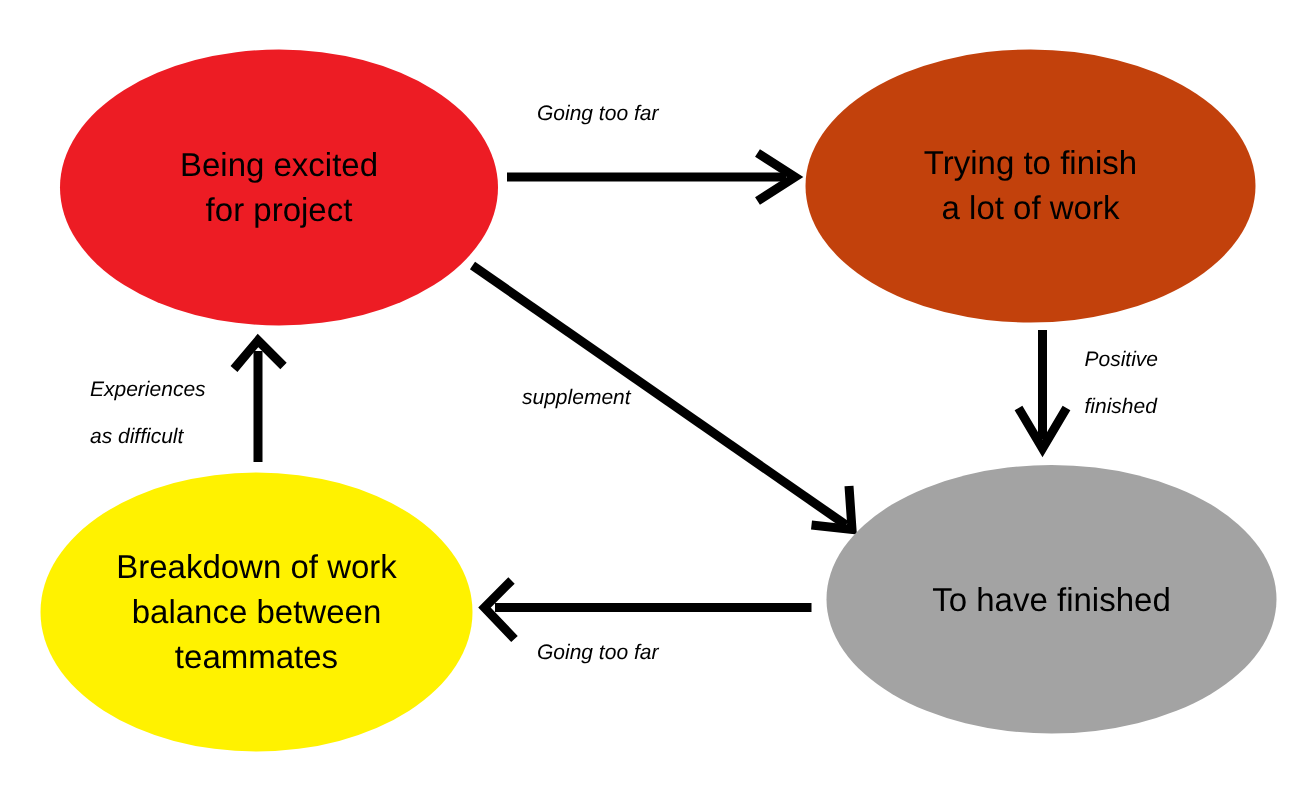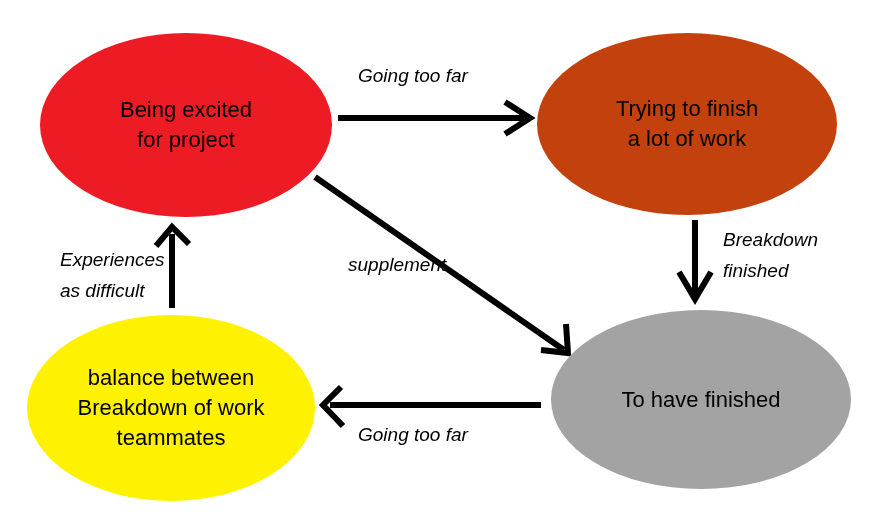--- a/index.html
+++ b/index.html
@@ -36,21 +36,21 @@
     line-height: 30px;
     color: #000000;
   }
   .tline {
     display: block;
     white-space: nowrap;
   }
   .edge-label {
     position: absolute;
     font-style: italic;
-    font-size: 19px;
+    font-size: 14px;
     line-height: 31px;
     white-space: nowrap;
     color: #000000;
   }
   
   .node-excited   { left: 40px;  top: 33px;  width: 292px; height: 184px; }
   .node-trying    { left: 537px; top: 33px;  width: 300px; height: 182px; }
   .node-finished  { left: 551px; top: 310px; width: 300px; height: 179px; }
   .node-breakdown { left: 27px;  top: 315px; width: 288px; height: 186px; }
   
@@ -103,30 +103,30 @@
   </div>
 
   <div class="node node-finished" style="background: #a3a3a3;">
     <div class="node-label">
       <span class="tline">To have finished</span>
     </div>
   </div>
 
   <div class="node node-breakdown" style="background: rgb(255, 242, 0);">
     <div class="node-label">
+      <span class="tline">Breakdown of work</span>
       <span class="tline">balance between</span>
-      <span class="tline">Breakdown of work</span>
       <span class="tline">teammates</span>
     </div>
   </div>
 
   <div class="edge-label label-top">Going too far</div>
 
   <div class="edge-label label-right">
-    <span class="tline">Breakdown</span>
+    <span class="tline">Positive</span>
     <span class="tline">finished</span>
   </div>
 
   <div class="edge-label label-middle">
     <span class="tline">supplement</span>
   </div>
 
   <div class="edge-label label-bottom">Going too far</div>
 
   <div class="edge-label label-left">

